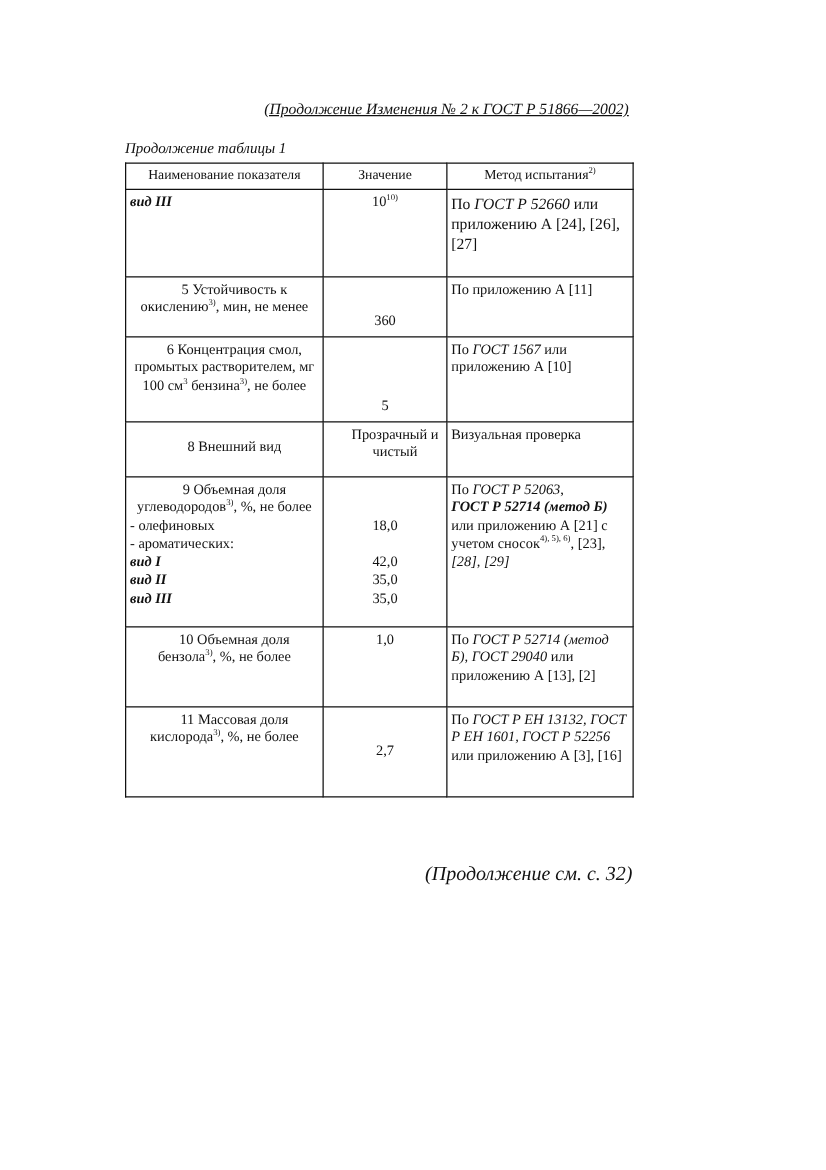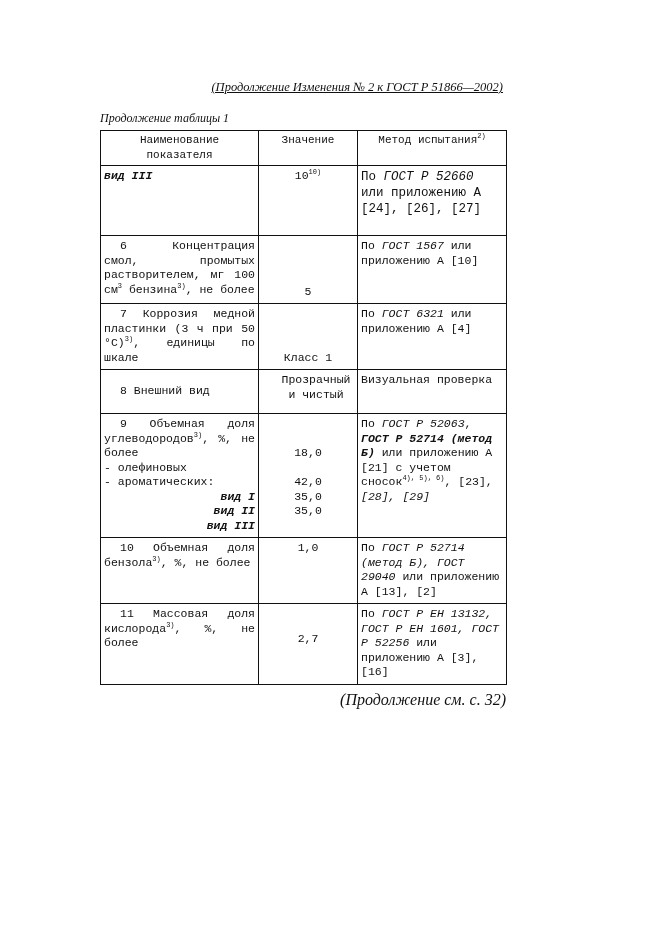--- a/index.html
+++ b/index.html
@@ -2,27 +2,27 @@
 <html><head>
 <meta charset="utf-8">
 <style>
   html, body { margin: 0; padding: 0; background: #ffffff; }
   body { width: 661px; height: 936px; position: relative; overflow: hidden;
          font-family: "Liberation Serif", "DejaVu Serif", serif; color: #111; }
   .header { position: absolute; top: 80px; right: 158px; font-style: italic; font-size: 12.5px; text-decoration: underline; }
   .caption { position: absolute; top: 111px; left: 100px; font-style: italic; font-size: 12px; }
   table { position: absolute; top: 130px; left: 100px; width: 406px; border-collapse: collapse;
           font-size: 11.5px; line-height: 14.5px; table-layout: fixed; }
-  td, th { border: 1.3px solid #111; vertical-align: top; padding: 3px 3px 4px 3px; font-family: Liberation Mono, monospace; }
+  td, th { border: 1.3px solid #111; vertical-align: top; padding: 3px 3px 4px 3px; }
   th { font-weight: normal; font-size: 11px; text-align: center; padding: 2px 3px 3px; }
   col.c1 { width: 158px; } col.c2 { width: 99px; } col.c3 { width: 149px; }
   .name { text-align: justify; }
-  .indent { text-indent: 16px; }
+  .indent { text-indent: 16px; text-align: center; }
   .val { text-align: center; }
-  .it { font-style: italic; text-align: right; }
+  .it { font-style: italic; }
   sup { font-size: 7px; line-height: 0; }
   .method { font-size: 11.5px; }
   .footer { position: absolute; top: 691px; right: 155px; font-style: italic; font-size: 16px; }
 </style>
 </head>
 <body>
 
 <div class="header">(Продолжение Изменения № 2 к ГОСТ  Р 51866—2002)</div>
 <div class="caption">Продолжение таблицы 1</div>
 
@@ -40,32 +40,32 @@
     </tr>
   </thead>
   <tbody>
 
     <tr style="height:70px;">
       <td><span class="it" style="font-weight:bold">вид III</span></td>
       <td class="val"><span>10</span><sup>10)</sup></td>
       <td class="method" style="font-size:12.5px;line-height:16px;"><span>По </span><span class="it">ГОСТ Р 52660</span><span> или приложению А [24], [26], [27]</span></td>
     </tr>
 
+    <tr style="height:48px;">
+      <td class="name indent"><span>5 Устойчивость к окислению</span><sup>3)</sup><span>, мин, не менее</span></td>
+      <td class="val" style="vertical-align:bottom;"><span>360</span></td>
+      <td class="method"><span>По приложению А [11]</span></td>
+    </tr>
 
     <tr style="height:68px;margin-left:30px;">
       <td class="name indent"><span>6 Концентрация смол, промытых растворителем, мг 100 см</span><sup>3</sup><span> бензина</span><sup>3)</sup><span>, не более</span></td>
       <td class="val" style="vertical-align:bottom;"><span>5</span></td>
       <td class="method"><span>По </span><span class="it">ГОСТ 1567</span><span> или приложению А [10]</span></td>
     </tr>
 
-    <tr style="height:55px;">
-      <td class="name indent"><span>7 Коррозия медной пластинки (3 ч при 50 °С)</span><sup>3)</sup><span>, единицы по шкале</span></td>
-      <td class="val" style="vertical-align:bottom;"><span>Класс 1</span></td>
-      <td class="method"><span>По </span><span class="it">ГОСТ 6321</span><span> или приложению А [4]</span></td>
-    </tr>
 
     <tr style="height:44px;">
       <td class="indent" style="vertical-align:middle;"><span>8 Внешний вид</span></td>
       <td class="val" style="padding-left:22px;padding-right:6px;"><span>Прозрачный и чистый</span></td>
       <td class="method"><span>Визуальная проверка</span></td>
     </tr>
 
     <tr style="height:120px;">
       <td>
         <div class="name indent"><span>9 Объемная доля углеводородов</span><sup>3)</sup><span>, %, не более</span></div>

